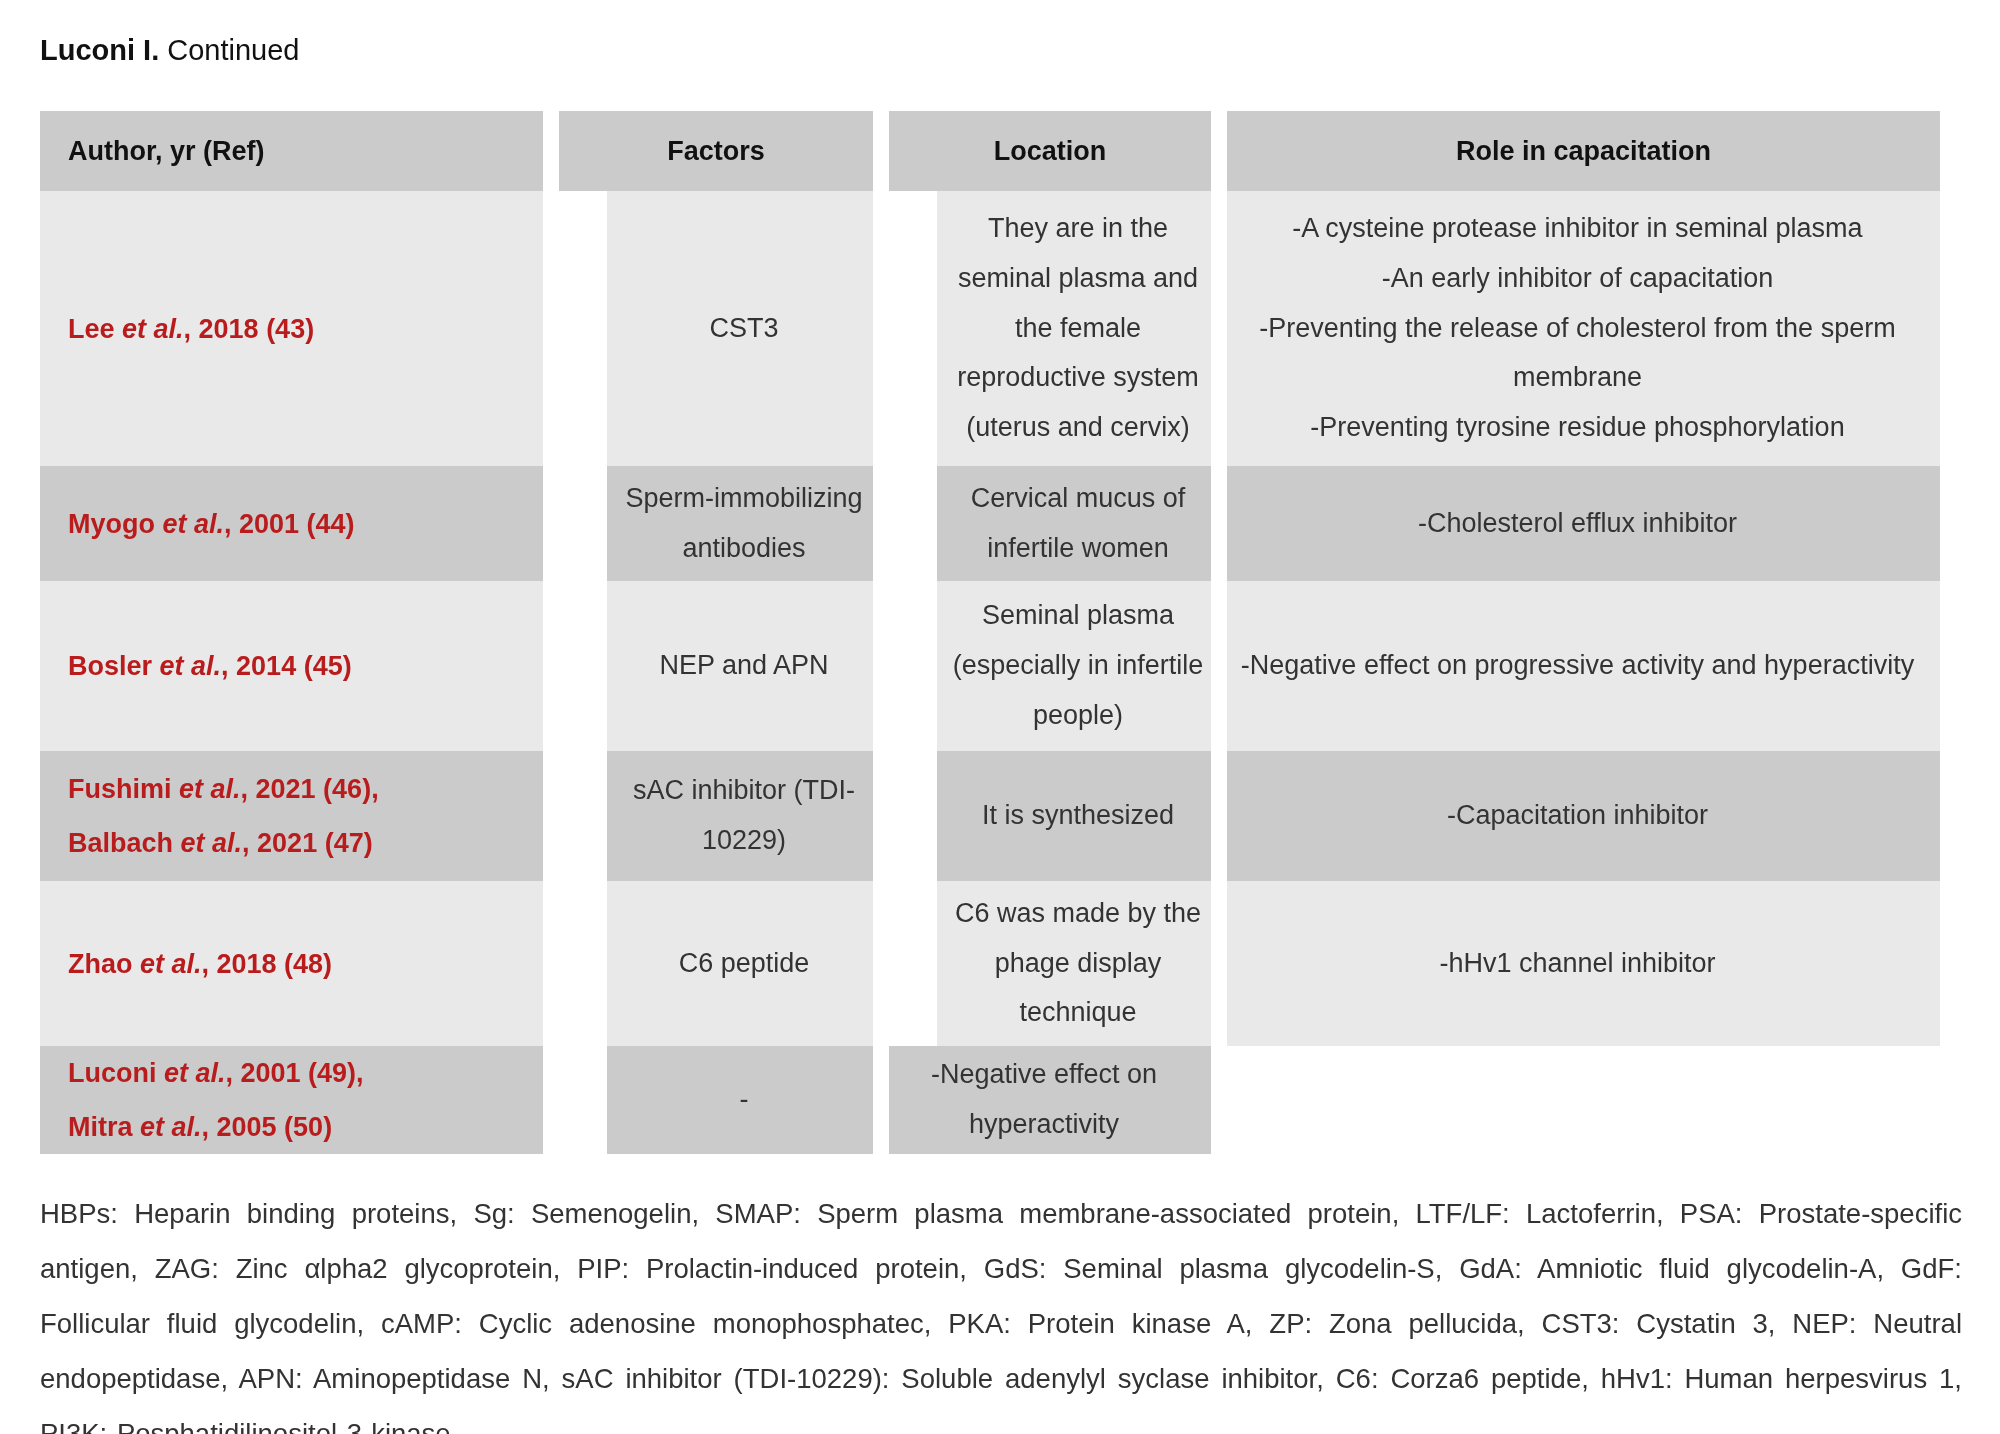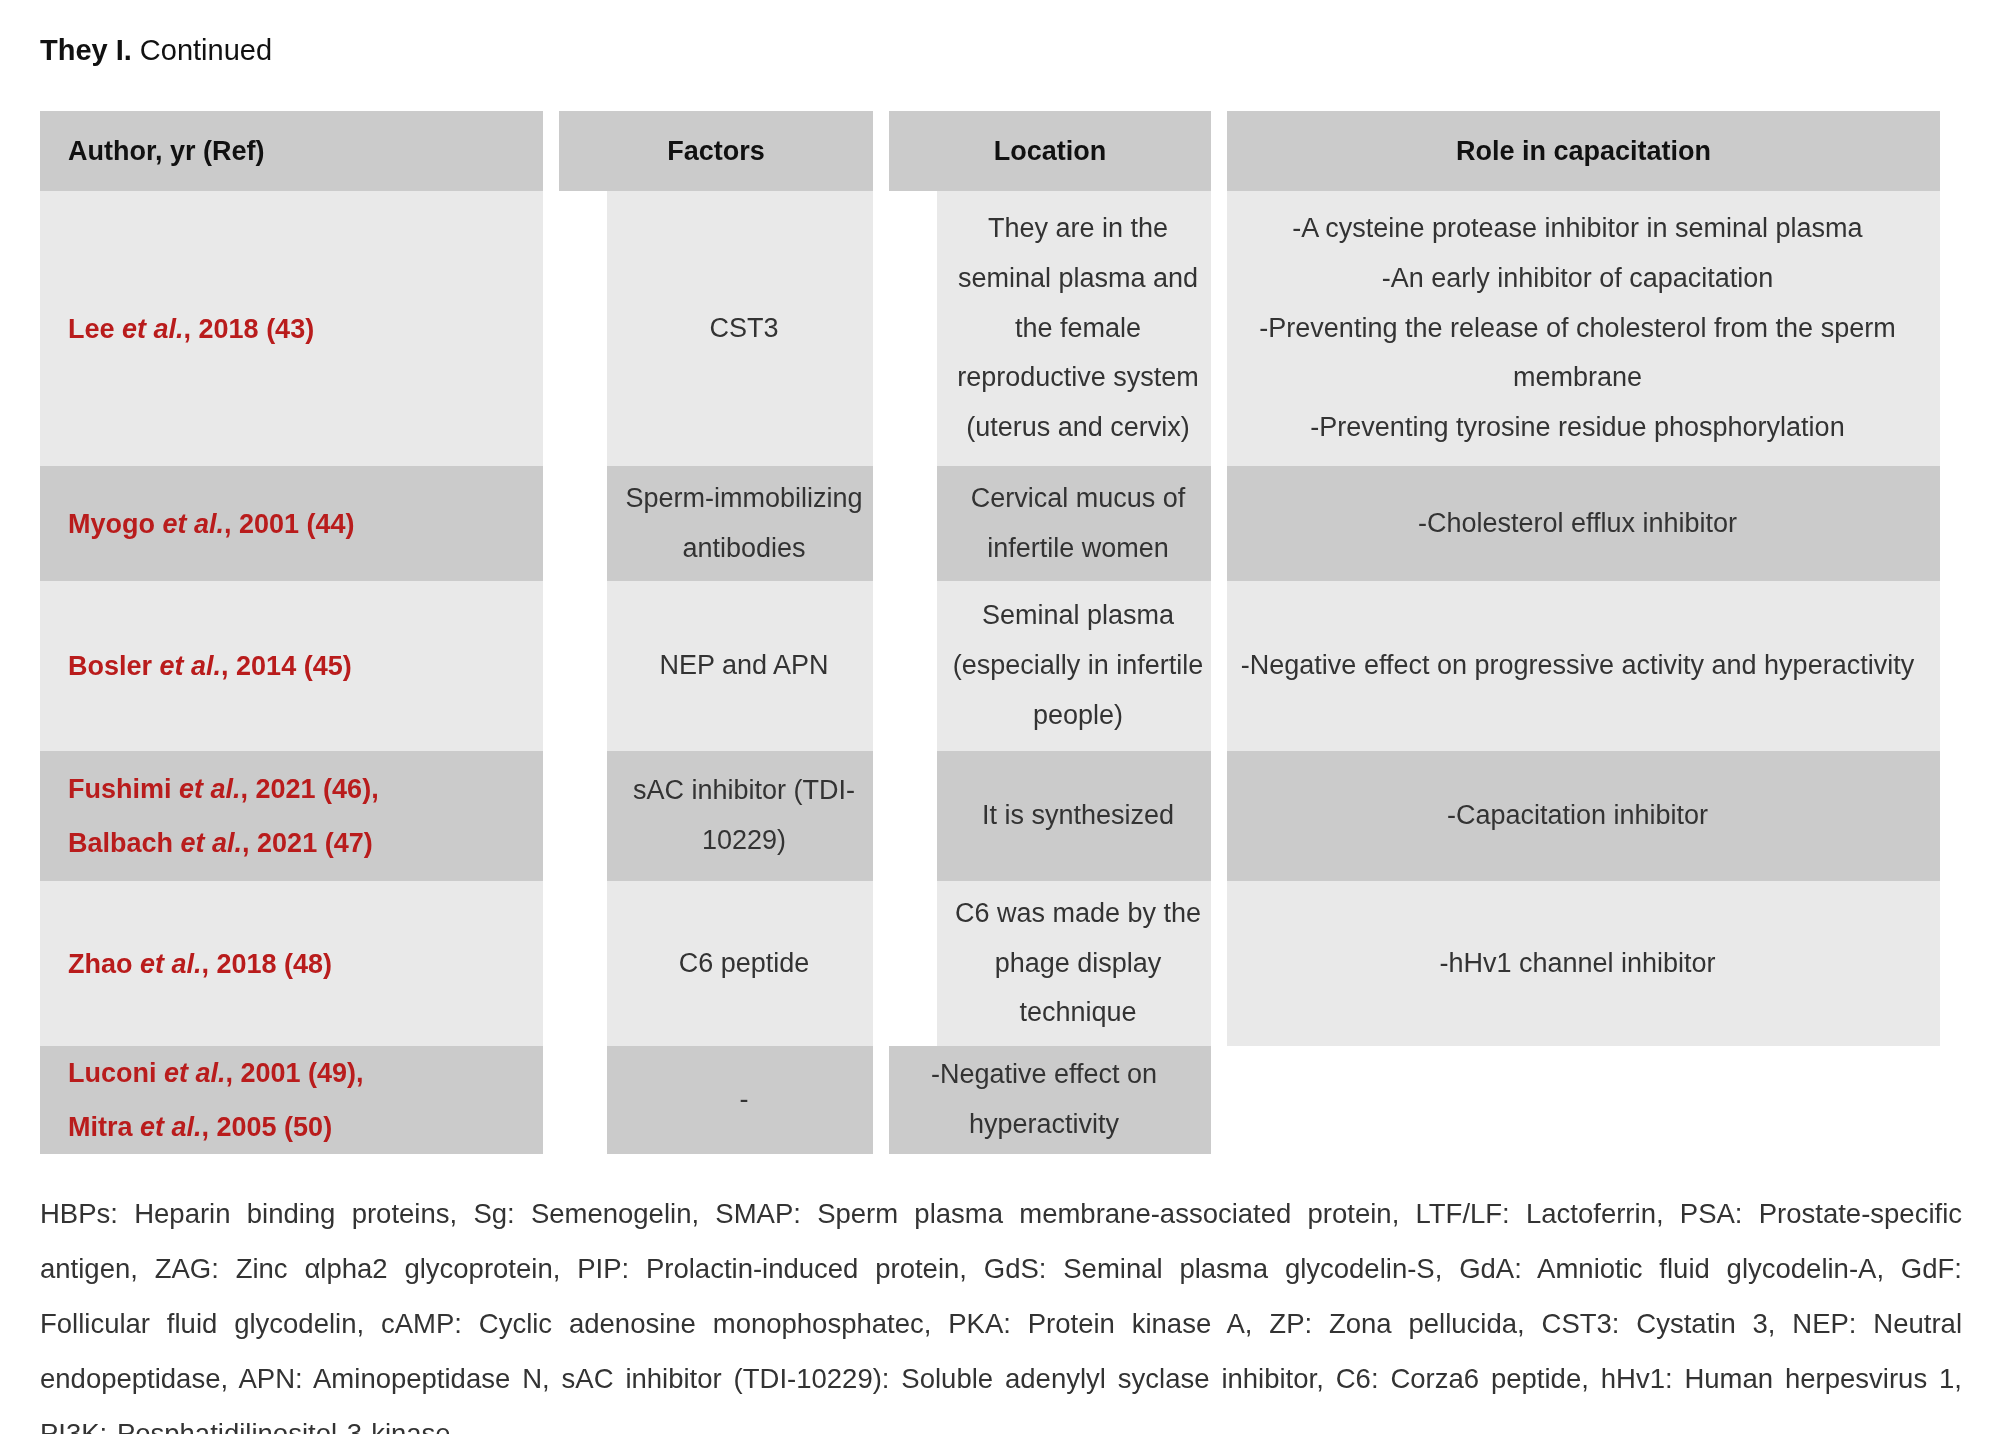--- a/index.html
+++ b/index.html
@@ -77,21 +77,21 @@
     color:var(--text);
     word-spacing:2px;
   }
 </style>
 </head>
 <body>
 
 <div class="page">
 
   <div class="title">
-    <span class="t-bold">They I.</span><span class="t-reg">Continued</span>
+    <span class="t-bold">Luconi I.</span><span class="t-reg">Continued</span>
   </div>
 
   <div class="table">
     <div class="thead">
       <div class="cell left">Author, yr (Ref)</div>
       <div class="cell center">Factors</div>
       <div class="cell center">Location</div>
       <div class="cell center">Role in capacitation</div>
     </div>
     <div id="tbody">

